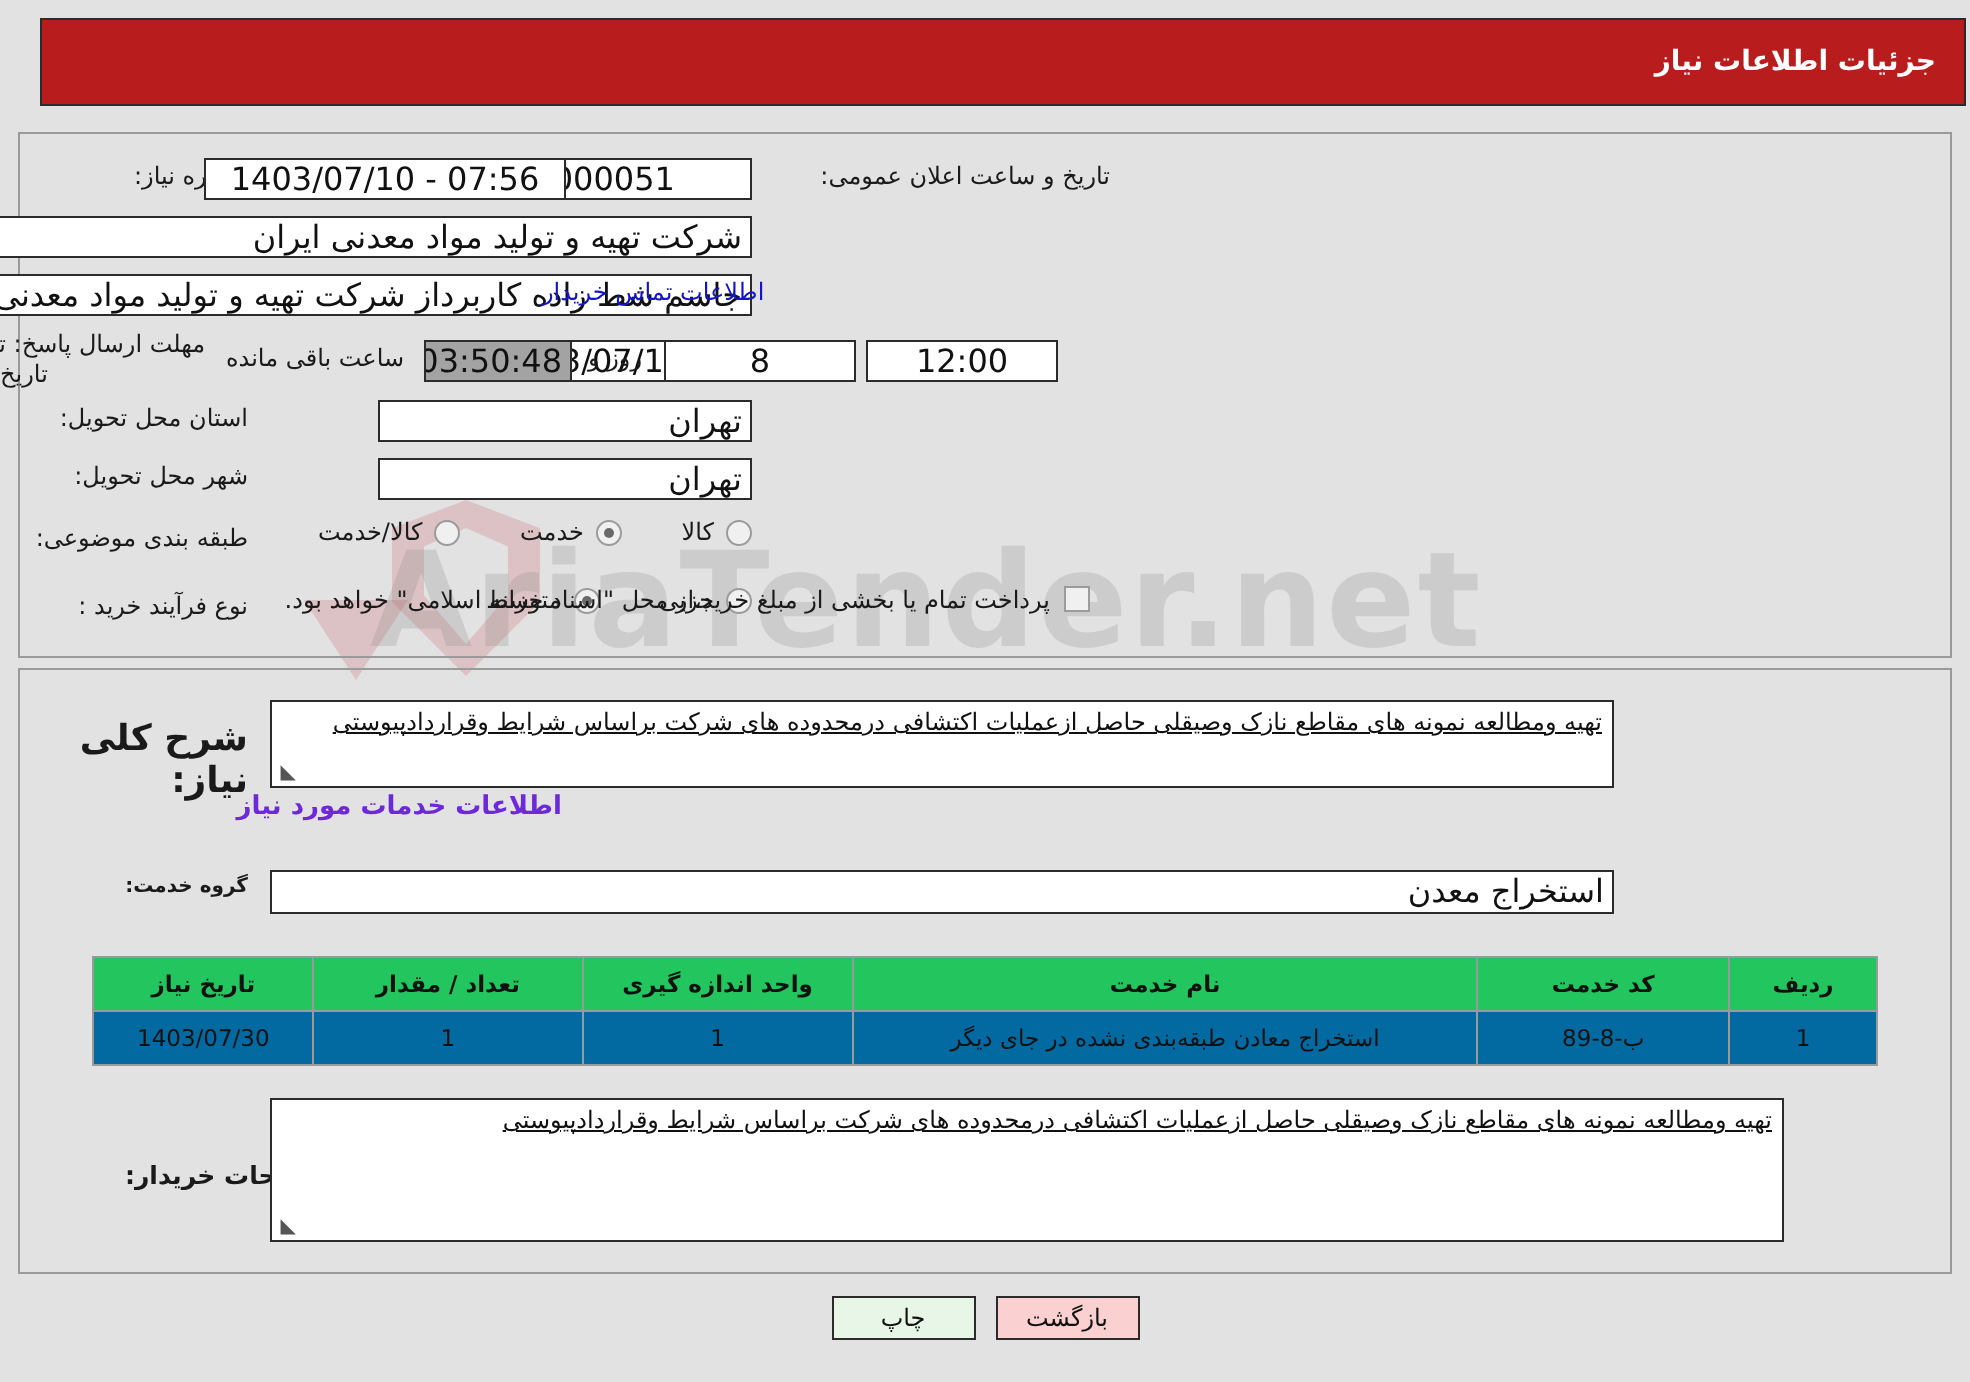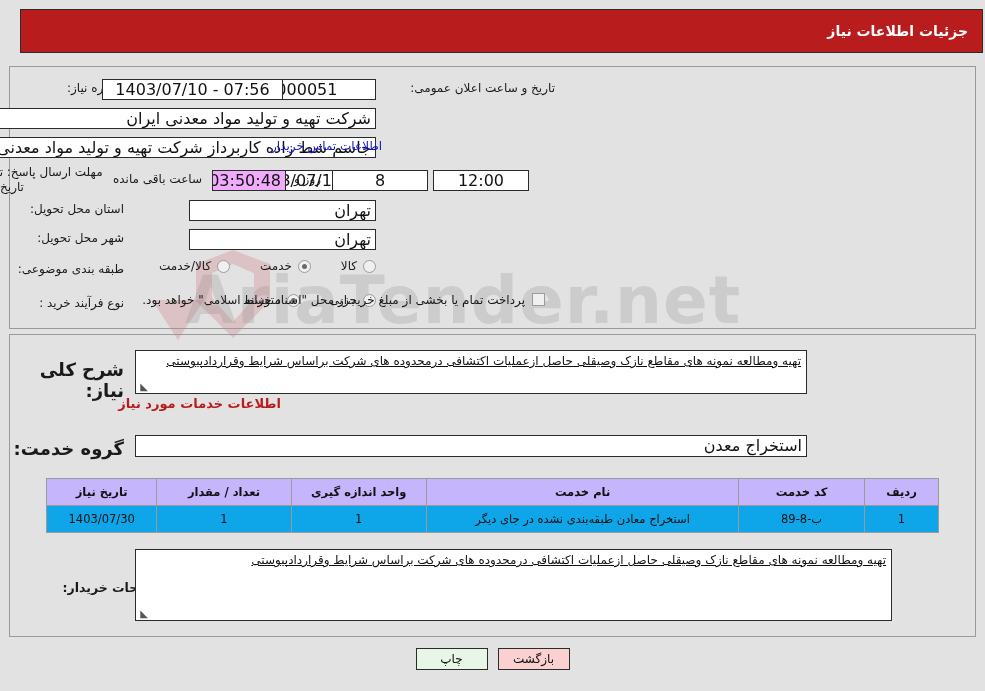--- a/index.html
+++ b/index.html
@@ -122,21 +122,21 @@
     line-height: 19px;
     font-size: 16px;
     padding: 0 4px;
     text-align: center;
     color: #111;
     direction: rtl;
     overflow: hidden;
     font-family: "DejaVu Sans", "Liberation Sans", sans-serif;
   }
   .fld.rtl-right { text-align: right; }
-  .fld.timer { background: #f0abfc; padding-left: 20px; }
+  .fld.timer { background: #a3a3a3; padding-left: 20px; }
   .link-blue {
     color: #1414c8;
     font-size: 12px;
     cursor: pointer;
   }
 
   
   .radio {
     width: 13px;
     height: 13px;
@@ -190,46 +190,46 @@
     width: 10px; height: 10px;
     color: #555;
     font-size: 10px;
     line-height: 10px;
   }
 
   .sect-title {
     position: absolute;
     font-size: 13px;
     font-weight: bold;
-    color: #b91c1c;
+    color: #6d28d9;
     direction: rtl;
   }
 
   
   #svc-table {
     position: absolute;
     left: 46px;
     top: 478px;
     width: 893px;
     border-collapse: collapse;
     direction: rtl;
     font-size: 12px;
     background: #ffffff;
   }
   #svc-table th {
-    background: #c4b5fd;
+    background: #22c55e;
     border: 1px solid #9a9a9a;
     font-weight: bold;
     font-size: 11.5px;
     height: 26px;
     color: #111;
     padding: 0 18px;
   }
   #svc-table td {
-    background: #0ea5e9;
+    background: #0369a1;
     border: 1px solid #9a9a9a;
     height: 26px;
     text-align: center;
     font-size: 11.5px;
     color: #111;
     padding: 0 4px;
   }
 
   
   #footer-buttons {
@@ -356,21 +356,21 @@
   <div class="panel" id="panel-bottom"></div>
 
   <div style="position:absolute; right:861px; top:359px; font-size:18px; font-weight:bold; direction:rtl;">شرح کلی نیاز:</div>
   <div class="ta" style="position:absolute; right:178px; top:350px; width:672px; height:44px;">
     <span>تهیه ومطالعه نمونه های مقاطع نازک وصیقلی حاصل ازعملیات اکتشافی درمحدوده های شرکت براساس شرایط وقراردادپیوستی</span>
     <span class="grip">◣</span>
   </div>
 
   <div class="sect-title" style="right:704px; top:396px;">اطلاعات خدمات مورد نیاز</div>
 
-  <div style="position:absolute; right:861px; top:438px; font-size:18px; font-weight:bold; direction:rtl;">گروه خدمت:</div>
+  <div style="position:absolute; right:861px; top:438px; font-size:10px; font-weight:bold; direction:rtl;">گروه خدمت:</div>
   <div class="fld rtl-right" style="position:absolute; right:178px; top:435px; width:672px; height:22px; line-height:20px;">استخراج معدن</div>
 
   <table id="svc-table">
     <thead>
       <tr>
         <th style="width:40px;">ردیف</th>
         <th style="width:115px;">کد خدمت</th>
         <th style="width:390px;">نام خدمت</th>
         <th style="width:130px;">واحد اندازه گیری</th>
         <th style="width:128px;">تعداد / مقدار</th>

